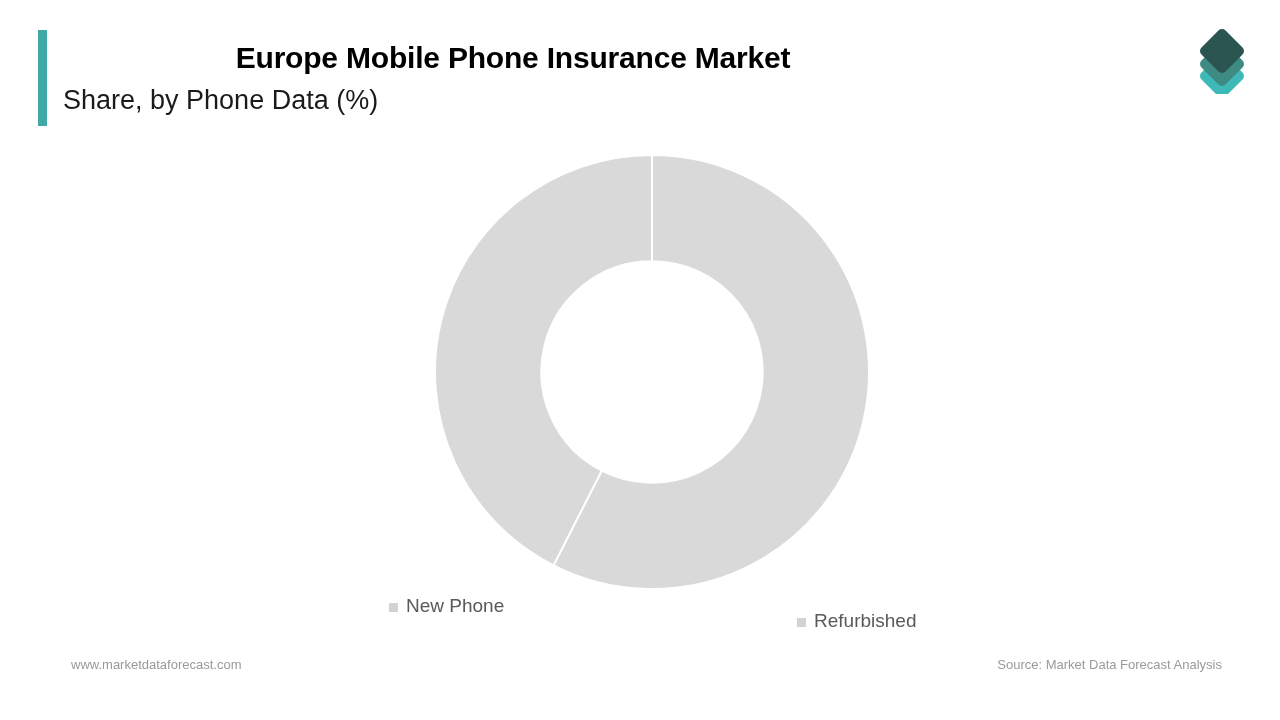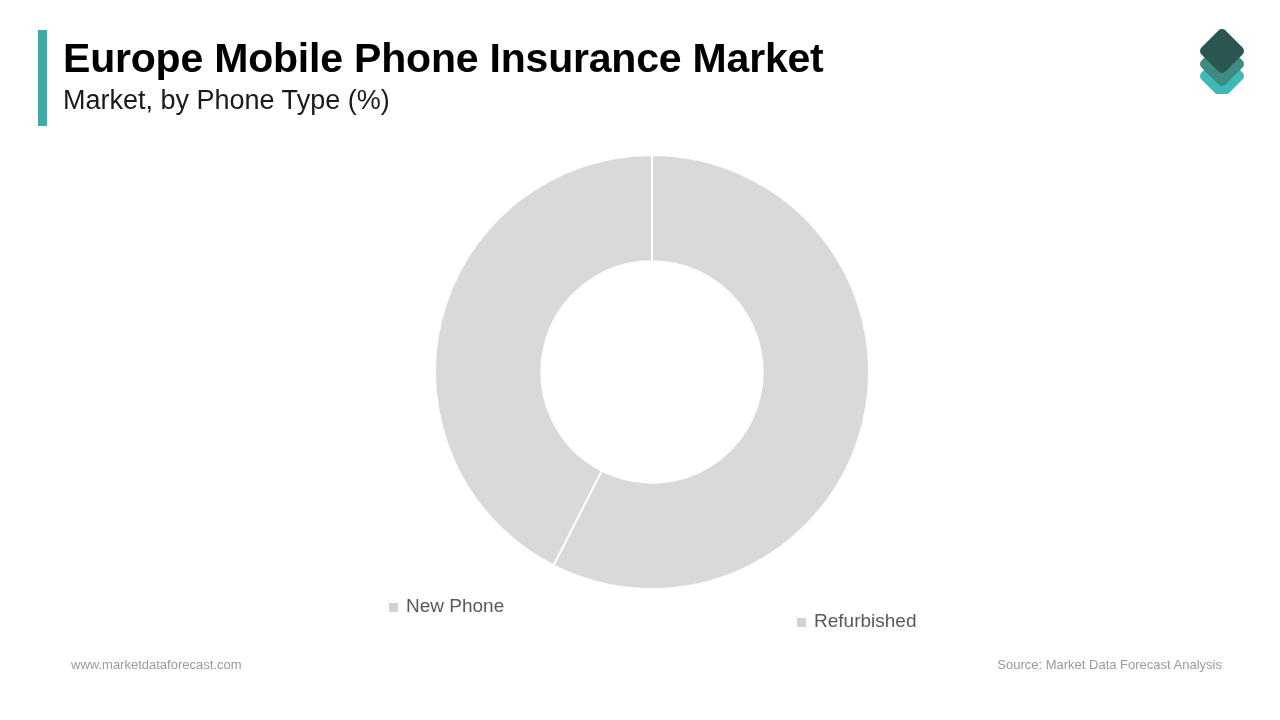--- a/index.html
+++ b/index.html
@@ -33,26 +33,27 @@
     background: #41a8a8;
   }
   .title-block {
     position: absolute;
     left: 63px;
     top: 36px;
     width: 900px;
   }
   .title-main {
     font-family: "Liberation Sans", sans-serif;
-    font-size: 41px;
+    font-size: 30px;
     font-weight: bold;
     color: #000000;
     letter-spacing: -0.2px;
     line-height: 44px;
     white-space: nowrap;
+    text-align: center;
   }
   .title-sub {
     font-family: "Liberation Sans", sans-serif;
     font-size: 27px;
     font-weight: normal;
     color: #1a1a1a;
     line-height: 36px;
     margin-top: 2px;
     white-space: nowrap;
   }
@@ -149,21 +150,21 @@
     text-align: right;
   }
 </style>
 </head>
 <body>
 
 <div class="header">
   <div class="title-accent-bar" style="background: rgb(65, 168, 168);"></div>
   <div class="title-block">
     <div class="title-main">Europe Mobile Phone Insurance Market</div>
-    <div class="title-sub">Market, by Phone Type (%)</div>
+    <div class="title-sub">Share, by Phone Data (%)</div>
   </div>
 </div>
 
 <div class="logo">
   <svg width="72" height="72" viewBox="0 0 72 72" xmlns="http://www.w3.org/2000/svg">
     <g>
       <rect x="19" y="37" width="34" height="34" rx="5" ry="5" transform="rotate(45 36 54)" fill="#3fb8b8"></rect>
     </g>
     <g>
       <rect x="19" y="25" width="34" height="34" rx="5" ry="5" transform="rotate(45 36 42)" fill="#3d8b82"></rect>

